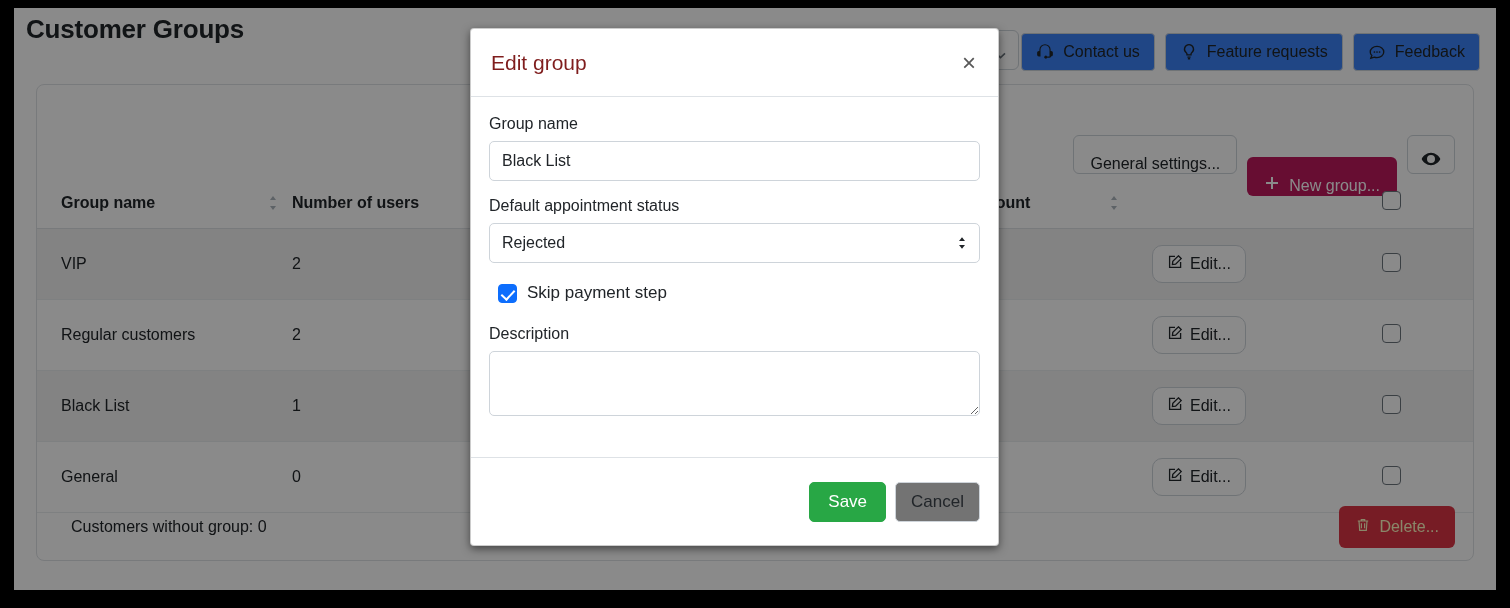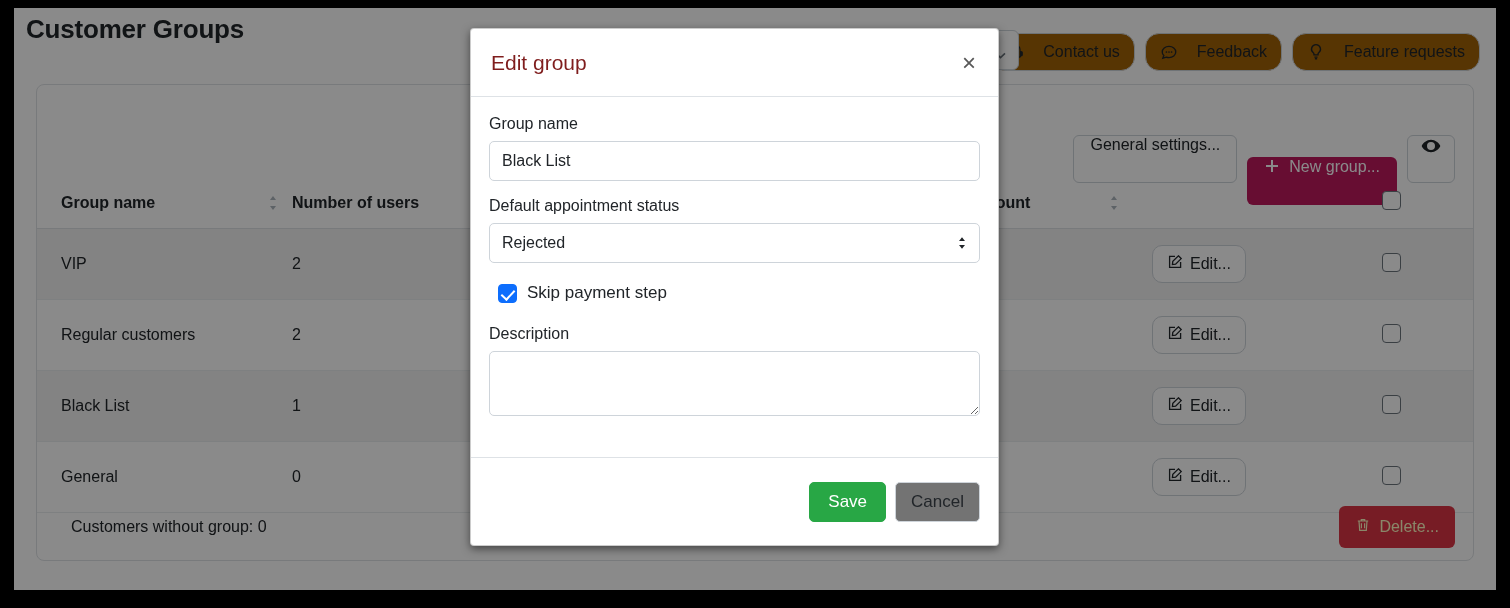--- a/index.html
+++ b/index.html
@@ -36,26 +36,26 @@
     position: absolute;
     right: 16px;
     top: 25px;
     display: flex;
     gap: 10px;
     align-items: center;
   }
   .util-btn {
     display: flex;
     align-items: center;
-    gap: 19px;
+    gap: 9px;
     height: 38px;
     padding: 0 14px;
     border: 1px solid #ced4da;
-    border-radius: 14px;
-    background: #a16207;
+    border-radius: 4px;
+    background: #3b82f6;
     font-size: 16px;
     color: #212529;
     white-space: nowrap;
     cursor: pointer;
   }
   .util-btn svg { display: block; }
 
   
   .hidden-select {
     position: absolute;
@@ -96,24 +96,24 @@
   .toolbar-actions {
     position: absolute;
     right: 18px;
     top: 28px;
     display: flex;
     gap: 10px;
     align-items: center;
   }
   .btn {
     display: inline-flex;
-    align-items: flex-start;
+    align-items: flex-end;
     justify-content: center;
     gap: 9px;
-    height: 48px;
+    height: 39px;
     padding: 0 16px;
     border-radius: 6px;
     font-size: 16px;
     border: 1px solid transparent;
     cursor: pointer;
     white-space: nowrap;
   }
   .btn-outline {
     border-color: #ced4da;
     background: #ffffff;
@@ -386,36 +386,36 @@
       <span>
         <svg width="18" height="18" viewBox="0 0 16 16" fill="currentColor">
           <path d="M8 1a5 5 0 0 0-5 5v1H2.5A1.5 1.5 0 0 0 1 8.5v2A1.5 1.5 0 0 0 2.5 12H4V6a4 4 0 1 1 8 0v6h-2.2a1.3 1.3 0 1 0 0 1H12a1.5 1.5 0 0 0 1.5-1.5V12a1.5 1.5 0 0 0 1.5-1.5v-2A1.5 1.5 0 0 0 13.5 7H13V6a5 5 0 0 0-5-5z"></path>
         </svg>
       </span>
       <span>Contact us</span>
     </button>
     <button class="util-btn">
       <span>
         <svg width="18" height="18" viewBox="0 0 16 16" fill="none" stroke="currentColor" stroke-width="1.2">
+          <path d="M8 1.5a4 4 0 0 0-2.4 7.2c.4.3.6.8.6 1.3v.5h3.6v-.5c0-.5.2-1 .6-1.3A4 4 0 0 0 8 1.5z"></path>
+          <path d="M6.6 12.5h2.8M7 14h2"></path>
+        </svg>
+      </span>
+      <span>Feature requests</span>
+    </button>
+    <button class="util-btn">
+      <span>
+        <svg width="18" height="18" viewBox="0 0 16 16" fill="none" stroke="currentColor" stroke-width="1.2">
           <path d="M14 8c0 2.8-2.7 5-6 5-.8 0-1.6-.1-2.3-.4L2.5 13.5l.9-2.4C2.5 10.3 2 9.2 2 8c0-2.8 2.7-5 6-5s6 2.2 6 5z"></path>
           <circle cx="5.7" cy="8" r=".75" fill="currentColor" stroke="none"></circle>
           <circle cx="8" cy="8" r=".75" fill="currentColor" stroke="none"></circle>
           <circle cx="10.3" cy="8" r=".75" fill="currentColor" stroke="none"></circle>
         </svg>
       </span>
       <span>Feedback</span>
-    </button>
-    <button class="util-btn">
-      <span>
-        <svg width="18" height="18" viewBox="0 0 16 16" fill="none" stroke="currentColor" stroke-width="1.2">
-          <path d="M8 1.5a4 4 0 0 0-2.4 7.2c.4.3.6.8.6 1.3v.5h3.6v-.5c0-.5.2-1 .6-1.3A4 4 0 0 0 8 1.5z"></path>
-          <path d="M6.6 12.5h2.8M7 14h2"></path>
-        </svg>
-      </span>
-      <span>Feature requests</span>
     </button>
   </div>
 
   <div class="hidden-select">
     <span class="chev">
       <svg width="11" height="7" viewBox="0 0 11 7" fill="none" stroke="currentColor" stroke-width="1.6">
         <path d="M1 1.3 5.5 5.6 10 1.3"></path>
       </svg>
     </span>
   </div>

